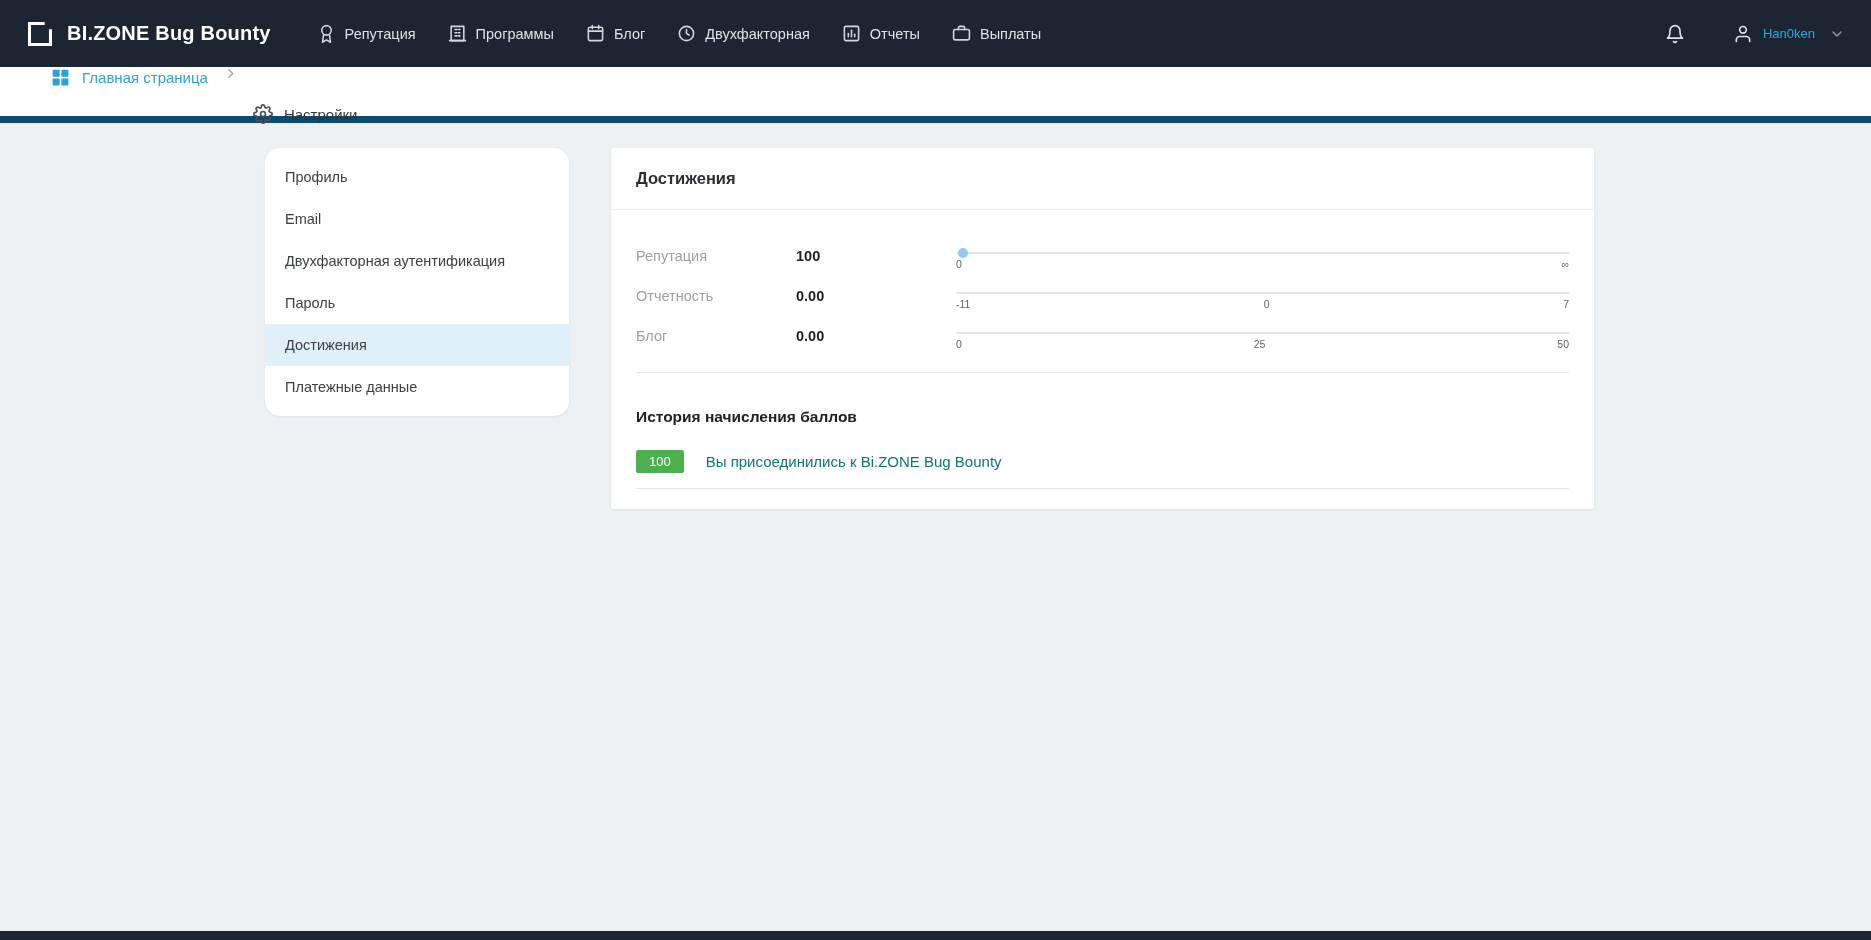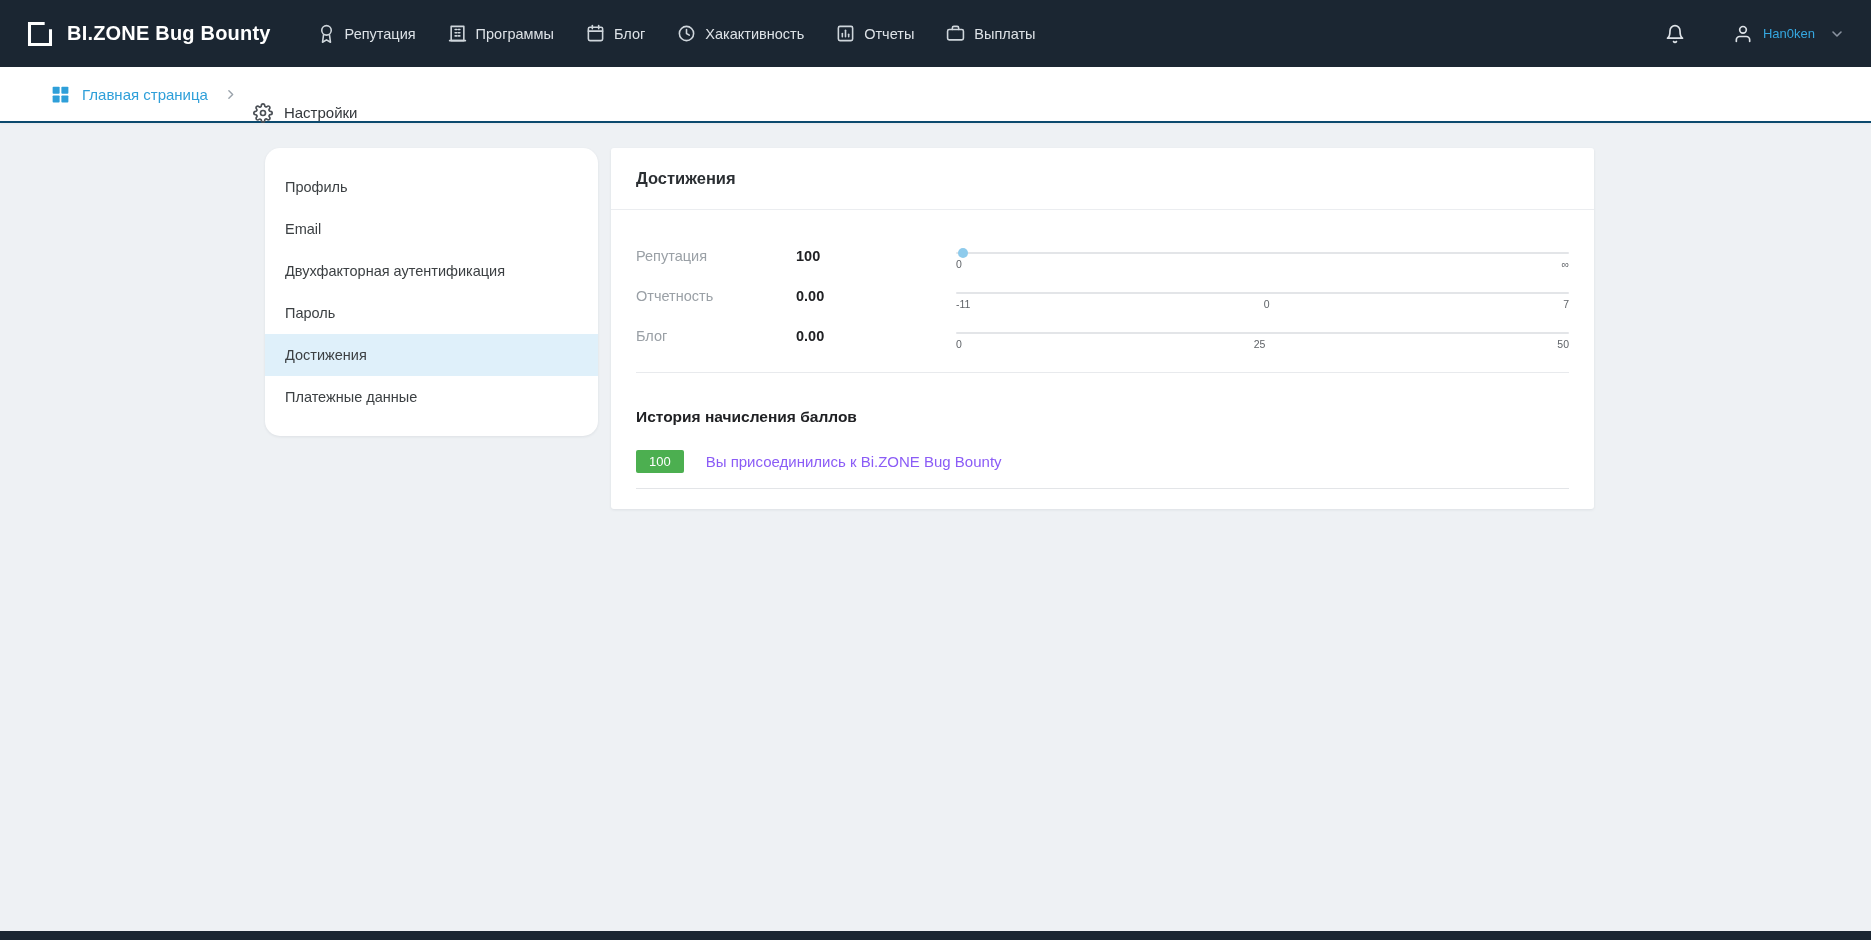--- a/index.html
+++ b/index.html
@@ -36,40 +36,40 @@
   .user-menu { display:flex; align-items:center; gap:10px; cursor:pointer; }
   .user-icon { color:#dde2e7; }
   .user-name { color:#35a7e0; font-size:13px; }
   .chevron { color:#8a93a0; margin-left:4px; }
 
   
   .breadcrumb-bar {
     height:56px;
     background:#ffffff;
     display:flex;
-    align-items:center;
+    align-items:flex-start;
     padding:0 50px;
-    border-bottom:2px solid #0c4a6e;
+    border-bottom:7px solid #0c4a6e;
     box-shadow:0 1px 2px rgba(0,0,0,0.04);
   }
   .crumb-home { display:flex; align-items:center; gap:11px; cursor:pointer; color:#2e9fd9; }
   .crumb-home-label { font-size:15px; }
   .crumb-sep { color:#9aa3ab; margin:0 16px; }
   .crumb-current { display:flex; align-items:center; gap:11px; color:#33373b;margin-top:37px; }
   .gear-icon { color:#4a4f55; }
   .crumb-current-label { font-size:15px; }
 
   
   .card {
     position:absolute;
     background:#ffffff;
     border-radius:3px;
     box-shadow:0 1px 3px rgba(27,38,50,0.08);
   }
-  .sidebar-card { left:265px; top:148px; width:333px; padding:18px 0;border-radius:15px; }
+  .sidebar-card { left:265px; top:148px; width:304px; padding:8px 0;border-radius:15px; }
   .sidebar-item {
     padding:13px 20px;
     font-size:14.5px;
     color:#3c4043;
     cursor:pointer;
   }
   .sidebar-item.active { background:#dff0fa; }
 
   .main-card { left:611px; top:148px; width:983px; padding-bottom:20px; }
   .main-card-header {
@@ -105,21 +105,21 @@
     display:flex; align-items:center; gap:22px;
     margin-top:24px;
     padding-bottom:15px;
     border-bottom:1px solid #e3e5e8;
   }
   .points-badge {
     background:#4caf50; color:#ffffff;
     font-size:13px; padding:4px 13px; border-radius:2px;
     min-width:36px; text-align:center;
   }
-  .history-text { font-size:15px; color:#8b5cf6; }
+  .history-text { font-size:15px; color:#0f766e; }
 
   
   .footer-strip {
     position:absolute; left:0; bottom:0;
     width:100%; height:9px; background:#1b2632;
   }
 </style>
 </head>
 <body>
 
@@ -164,21 +164,21 @@
       </span>
       <span>Блог</span>
     </div>
     <div class="nav-item">
       <span class="nav-icon">
         <svg width="19" height="19" viewBox="0 0 24 24" fill="none" stroke="currentColor" stroke-width="2" stroke-linecap="round" stroke-linejoin="round">
           <circle cx="12" cy="12" r="9"></circle>
             <polyline points="12 7 12 12 15.5 14"></polyline>
         </svg>
       </span>
-      <span>Хакактивность</span>
+      <span>Двухфакторная</span>
     </div>
     <div class="nav-item">
       <span class="nav-icon">
         <svg width="19" height="19" viewBox="0 0 24 24" fill="none" stroke="currentColor" stroke-width="2" stroke-linecap="round" stroke-linejoin="round">
           <rect x="3" y="3" width="18" height="18" rx="2"></rect>
           <line x1="8" y1="16" x2="8" y2="12"></line>
             <line x1="12" y1="16" x2="12" y2="8"></line>
             <line x1="16" y1="16" x2="16" y2="13"></line>
         </svg>
       </span>

